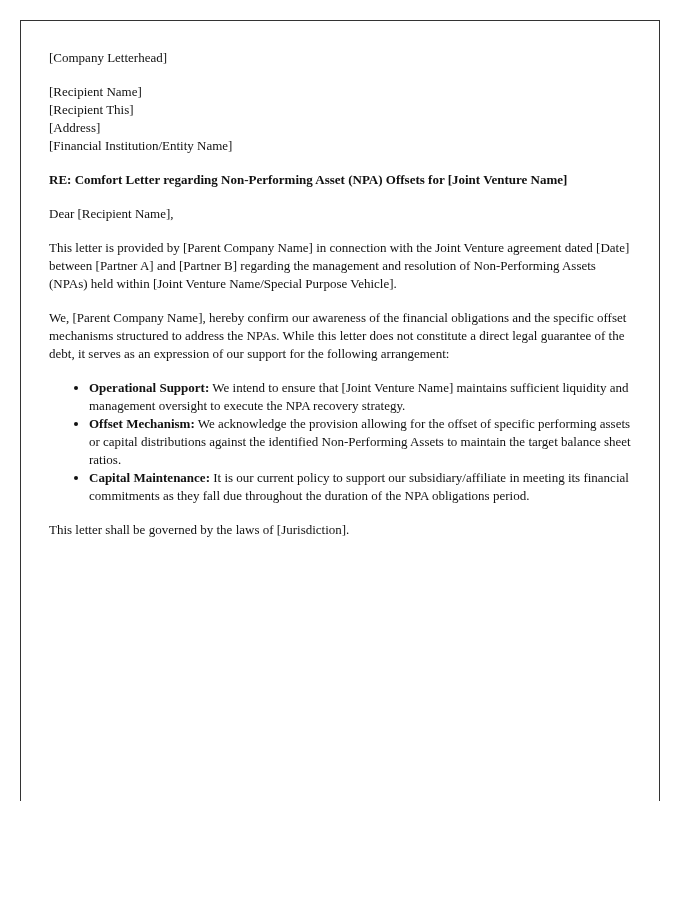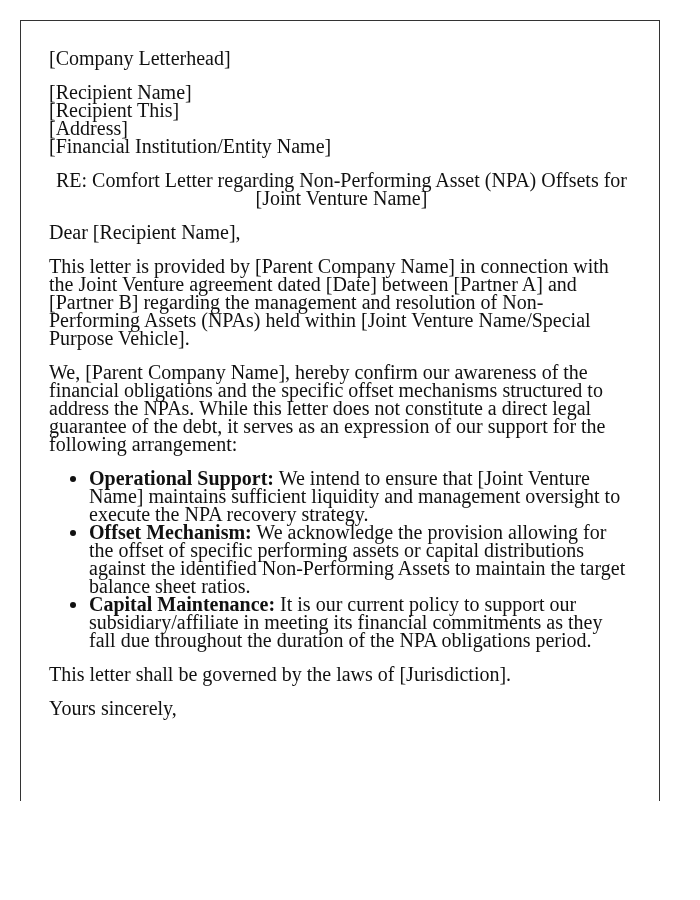--- a/index.html
+++ b/index.html
@@ -12,27 +12,27 @@
     border-right: 1px solid #333;
     border-top: 1px solid #333;
     box-sizing: border-box;
     overflow: hidden;
   }
   .content {
     position: absolute;
     left: 28px; top: 28px;
     width: 585px;
     font-family: "Liberation Serif", "DejaVu Serif", serif;
-    font-size: 20px;
+    font-size: 13px;
     line-height: 18px;
     color: #111;
   }
   p { margin: 0 0 16px 0; }
   .lines span { display: block; }
-  .subject { font-weight: normal; text-align: center; }
+  .subject { font-weight: bold; }
   ul { margin: 0 0 16px 0; padding-left: 40px; }
   li { margin: 0; }
   li b { font-weight: bold; }
 </style>
 </head>
 <body>
 
 <div class="page">
   <div class="content">
     <p>[Company Letterhead]</p>
@@ -45,15 +45,14 @@
     <p class="subject">RE: Comfort Letter regarding Non-Performing Asset (NPA) Offsets for [Joint Venture Name]</p>
     <p>Dear [Recipient Name],</p>
     <p>This letter is provided by [Parent Company Name] in connection with the Joint Venture agreement dated [Date] between [Partner A] and [Partner B] regarding the management and resolution of Non-Performing Assets (NPAs) held within [Joint Venture Name/Special Purpose Vehicle].</p>
     <p>We, [Parent Company Name], hereby confirm our awareness of the financial obligations and the specific offset mechanisms structured to address the NPAs. While this letter does not constitute a direct legal guarantee of the debt, it serves as an expression of our support for the following arrangement:</p>
     <ul>
       <li><b>Operational Support:</b><span> We intend to ensure that [Joint Venture Name] maintains sufficient liquidity and management oversight to execute the NPA recovery strategy.</span></li>
       <li><b>Offset Mechanism:</b><span> We acknowledge the provision allowing for the offset of specific performing assets or capital distributions against the identified Non-Performing Assets to maintain the target balance sheet ratios.</span></li>
       <li><b>Capital Maintenance:</b><span> It is our current policy to support our subsidiary/affiliate in meeting its financial commitments as they fall due throughout the duration of the NPA obligations period.</span></li>
     </ul>
     <p>This letter shall be governed by the laws of [Jurisdiction].</p>
-    <p>Yours sincerely,</p>
   </div>
 </div>
 
 </body></html>

